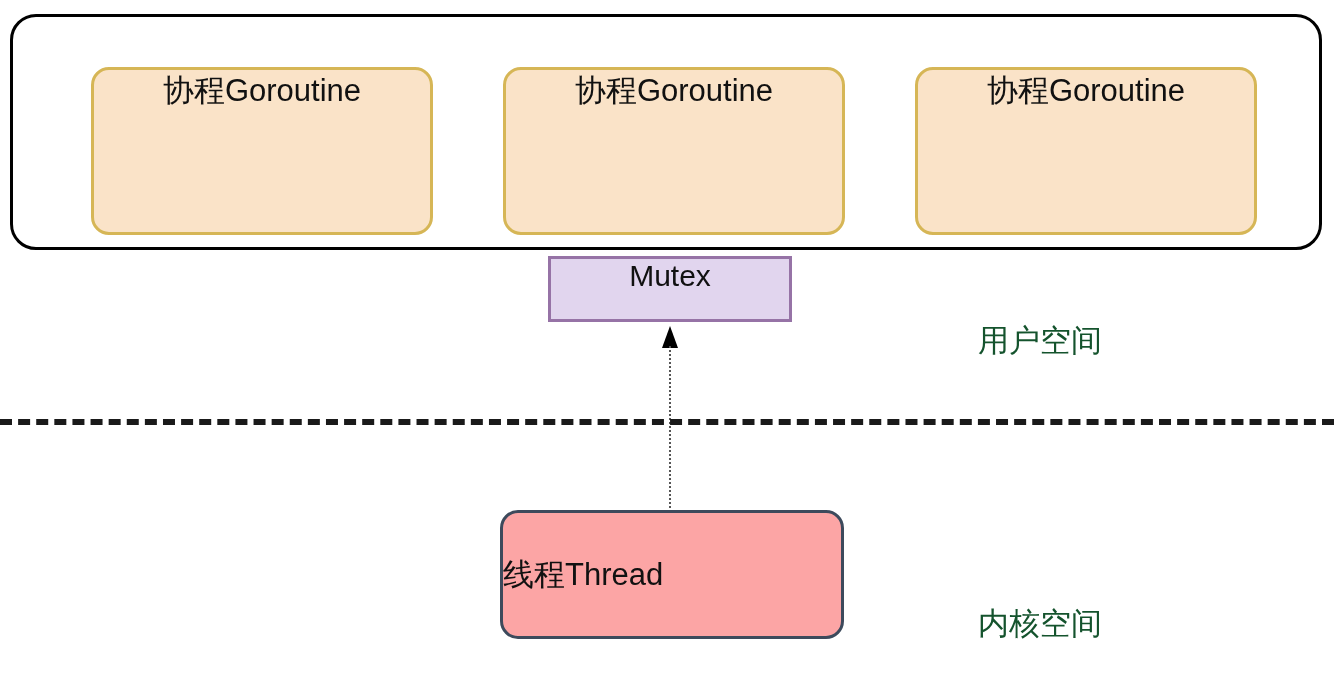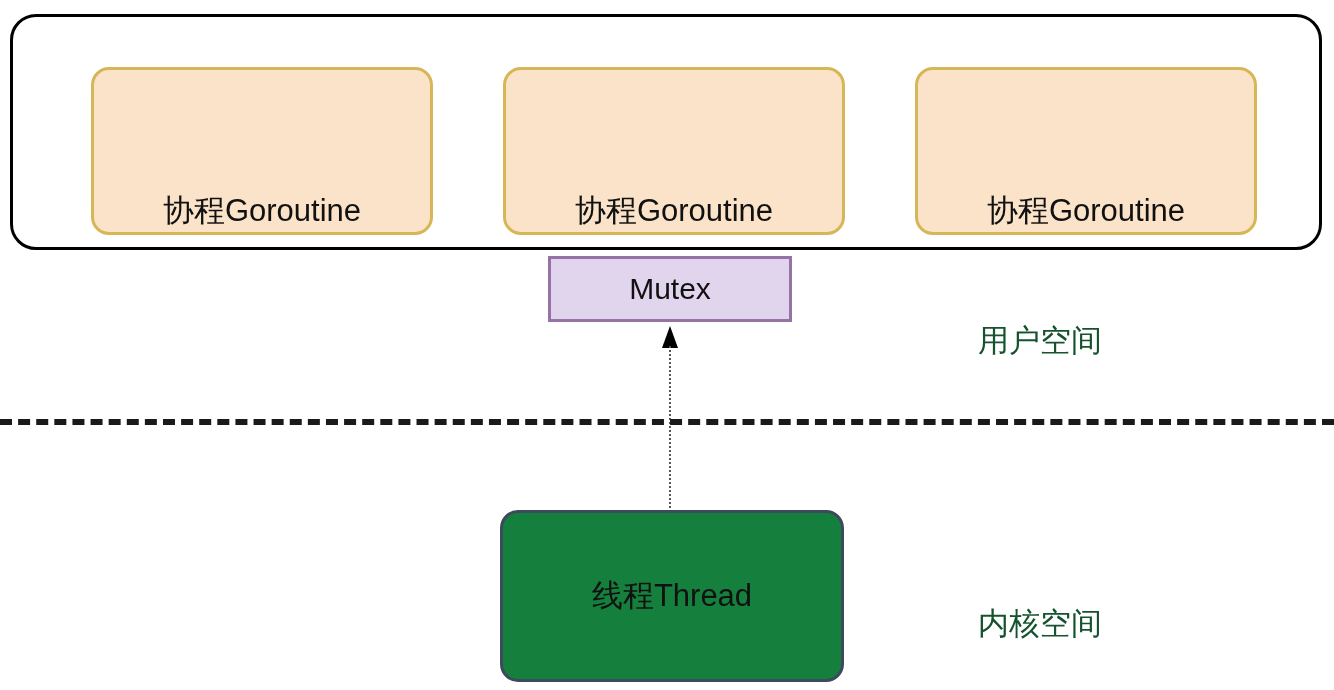--- a/index.html
+++ b/index.html
@@ -36,21 +36,21 @@
   .goroutine-box {
     position: absolute;
     top: 50px;
     width: 342px;
     height: 168px;
     box-sizing: border-box;
     background: #fae3c8;
     border: 3px solid #d6b656;
     border-radius: 18px;
     display: flex;
-    align-items: flex-end;
+    align-items: flex-start;
     justify-content: center;
   }
   .goroutine-box.g1 { left: 78px; }
   .goroutine-box.g2 { left: 490px; }
   .goroutine-box.g3 { left: 902px; }
 
   .goroutine-label {
     font-size: 31px;
     color: #111111;
     letter-spacing: 0px;
@@ -61,21 +61,21 @@
   .mutex-box {
     position: absolute;
     left: 548px;
     top: 256px;
     width: 244px;
     height: 66px;
     box-sizing: border-box;
     background: #e1d5ee;
     border: 3px solid #9673a6;
     display: flex;
-    align-items: center;
+    align-items: flex-start;
     justify-content: center;
   }
   .mutex-label {
     font-size: 30px;
     color: #111111;
     white-space: nowrap;
   }
 
   
   .arrow-line {
@@ -106,28 +106,27 @@
     height: 0;
     border-top: 6px dashed #1a1a1a;
   }
 
   
   .thread-box {
     position: absolute;
     left: 500px;
     top: 510px;
     width: 344px;
-    height: 172px;
+    height: 129px;
     box-sizing: border-box;
-    background: #15803d;
+    background: #fca5a5;
     border: 3px solid #3d4a5c;
     border-radius: 18px;
     display: flex;
     align-items: center;
-    justify-content: center;
   }
   .thread-label {
     font-size: 31px;
     color: #111111;
     white-space: nowrap;
   }
 
   
   .space-label {
     position: absolute;

